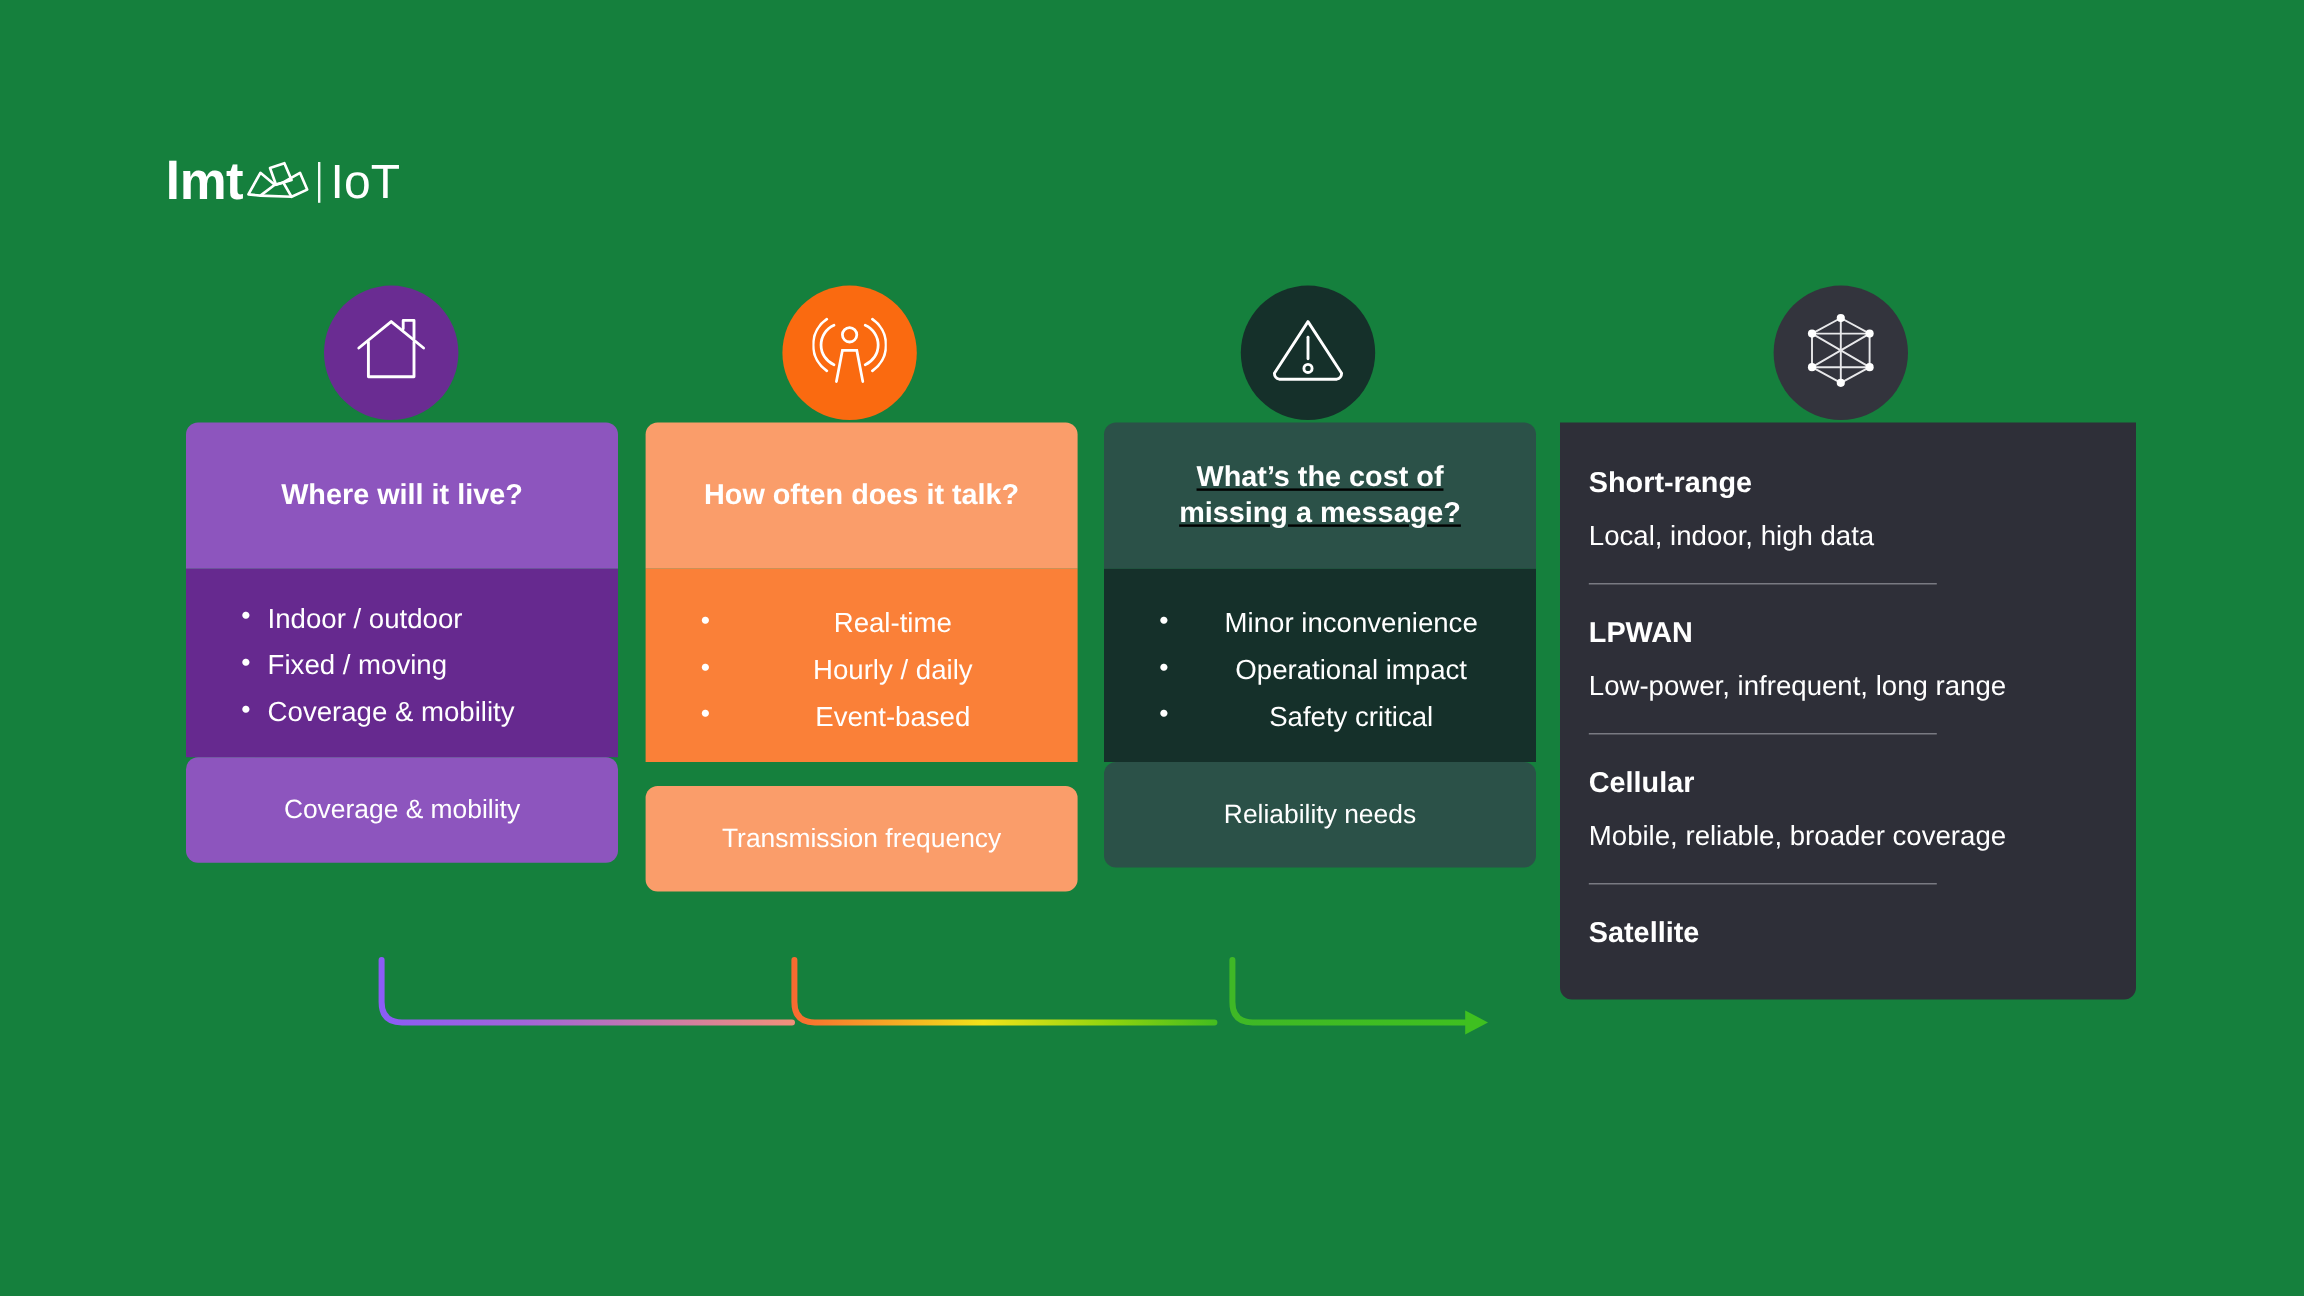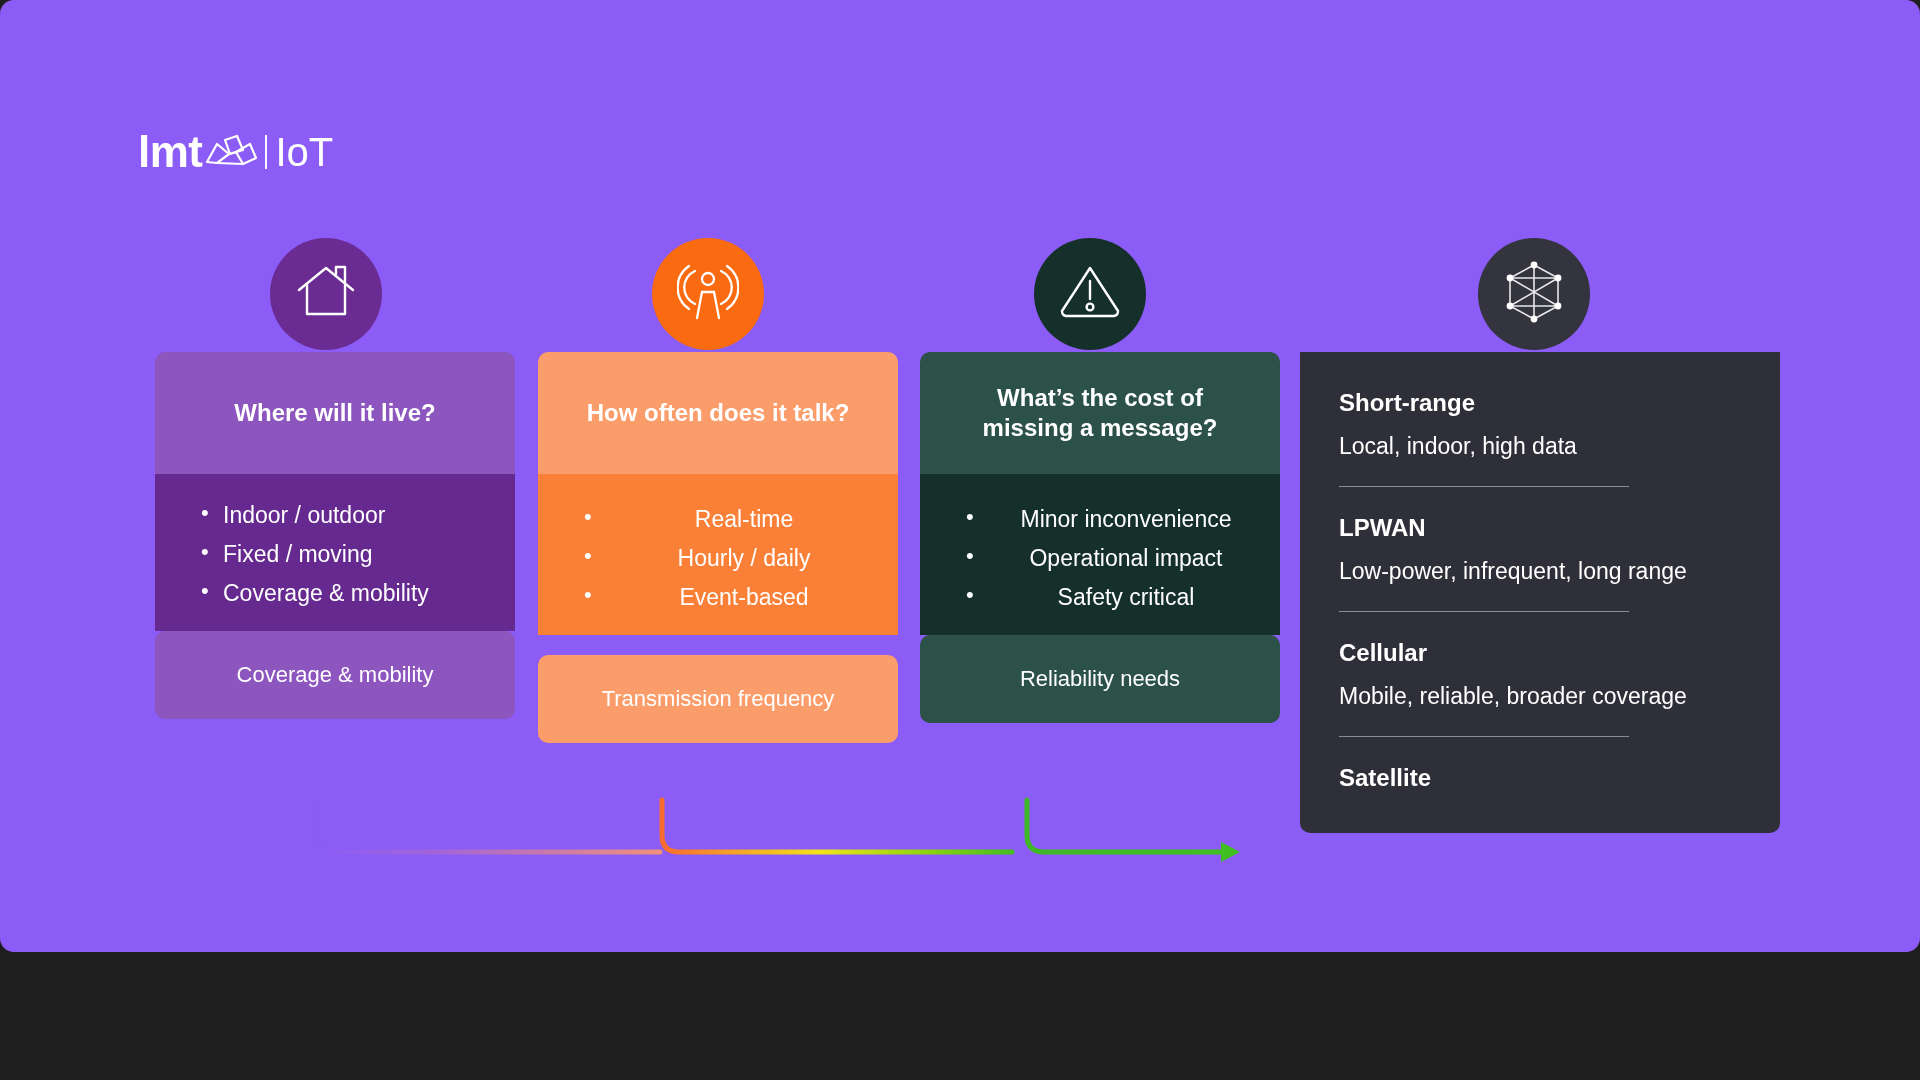--- a/index.html
+++ b/index.html
@@ -3,21 +3,21 @@
 <meta charset="utf-8">
 <title>IoT Network Decision Infographic</title>
 <style>
   * { box-sizing: border-box; margin: 0; padding: 0; }
   html, body {
     width: 1920px; height: 1080px;
     background: #1e1e1e;
     font-family: "Liberation Sans", sans-serif;
     overflow: hidden;
   }
-  .stage { position: relative; width: 1920px; height: 952px; background: #8b5cf6; border-radius: 14px; }
+  .stage { position: relative; width: 1920px; height: 1080px; background: #15803d; }
 
   
   .logo { position: absolute; left: 138px; top: 128px; display: flex; align-items: center; height: 48px; }
   .logo-word { font-size: 44px; font-weight: 700; color: #ffffff; letter-spacing: -0.5px; line-height: 1; }
   .logo-mark { margin: 0 2px 0 0; display: block; }
   .logo-divider { width: 2px; height: 34px; background: #ffffff; margin: 0 9px 0 4px; opacity: .95; }
   .logo-sub { font-size: 40px; font-weight: 400; color: #ffffff; letter-spacing: 0px; line-height: 1; }
 
   
   .card { position: absolute; width: 360px; border-radius: 10px; overflow: visible; }
@@ -57,36 +57,36 @@
 
   
   #card2 { left: 538px; top: 352px; }
   #card2 .card-head { background: #fa9d6a; }
   #card2 .card-body { background: #fa8038; }
   #card2 .card-foot { background: #fa9d6a; margin-top: 20px; }
   #circle2 { left: 652px; top: 238px; background: #fa6a10; }
 
   
   #card3 { left: 920px; top: 352px; }
-  #card3 .card-head { background: #2b5148; }
+  #card3 .card-head { background: #2b5148; text-decoration: underline; }
   #card3 .card-body { background: #15302a; }
   #card3 .card-foot { background: #2b5148; }
   #circle3 { left: 1034px; top: 238px; background: #15302a; }
 
   #card2 .card-body, #card3 .card-body { padding-top: 34px; text-align: center; }
   #card3 .card-head-title { line-height: 1.25; }
 
   
   #panel { position: absolute; left: 1300px; top: 352px; width: 480px; border-radius: 10px; }
   #panel .panel-head {
     height: 122px; border-radius: 10px 10px 0 0; background: #45464f;
     display: flex; align-items: center; justify-content: center;
   }
   #panel .panel-head-title { font-size: 24px; font-weight: 700; color: #fff; }
-  #panel .panel-body { background: #2e2f38; border-radius: 0 0 10px 10px; padding: 36px 42px 40px 39px; }
+  #panel .panel-body { background: #2e2f38; border-radius: 0 0 10px 10px; padding: 36px 42px 40px 24px; }
   .net-item { }
   .net-name { font-size: 24px; font-weight: 700; color: #ffffff; line-height: 1.25; }
   .net-desc { font-size: 23px; font-weight: 400; color: #ffffff; line-height: 1.3; margin-top: 14px; }
   .net-rule { height: 1px; background: #8c8d94; margin: 24px 0 26px 0; width: 290px; }
   #circle4 { left: 1478px; top: 238px; background: #33343d; }
 
   
   #arrow-svg { position: absolute; left: 300px; top: 785px; }
 </style>
 </head>

